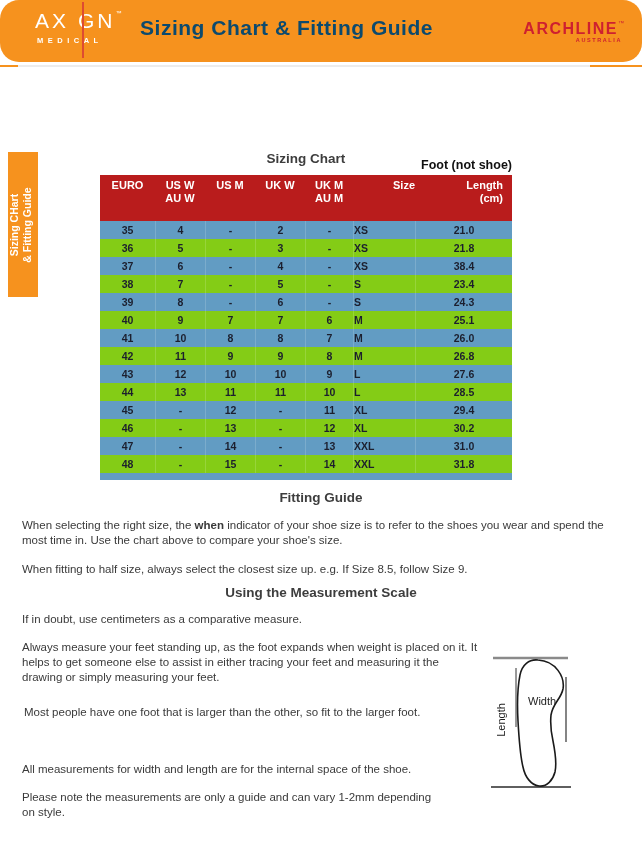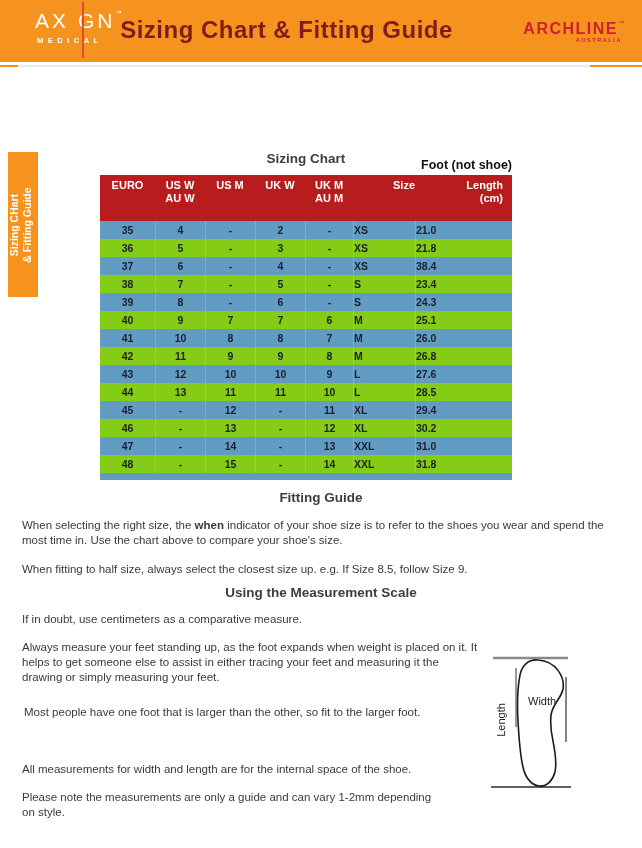--- a/index.html
+++ b/index.html
@@ -1,31 +1,31 @@
 <!DOCTYPE html>
 <html><head>
 <meta charset="utf-8">
 <style>
   * { margin:0; padding:0; box-sizing:border-box; }
   html,body { background:#ffffff; }
   body { font-family:"Liberation Sans", sans-serif; }
   .page { position:relative; width:642px; height:848px; background:#ffffff; overflow:hidden; }
 
   
-  .banner { position:absolute; left:0; top:0; width:642px; height:62px; background:#F6921E; }
+  .banner { position:absolute; left:0; top:0; width:642px; height:62px; background:#F6921E;border-radius:19px; }
   .banner-rule { position:absolute; left:0; top:65px; width:642px; height:2px;
     background:linear-gradient(to right,#F6921E 0 18px,#ECECEC 18px 590px,#F6921E 590px 100%); }
   .axign { position:absolute; left:35px; top:9px; width:95px; color:#ffffff; }
   .axign-word { font-size:21px; letter-spacing:3px; font-weight:400; display:flex; }
   .axign-gap { display:inline-block; width:9px; }
   .axign-tm { font-size:6px; vertical-align:top; position:relative; top:1px; }
   .axign-sub { font-size:7.5px; font-weight:bold; letter-spacing:4.5px; margin-top:3px; padding-left:2px; }
   .axign-line { position:absolute; left:47px; top:-7px; width:2px; height:56px; background:#DE4B31; }
   .banner-title { position:absolute; left:0; top:16px; width:573px; text-align:center;
-    color:#7f1d1d; font-weight:bold; font-size:24px; letter-spacing:0.5px; }
+    color:#0c4a6e; font-weight:bold; font-size:21px; letter-spacing:0.5px; }
   .archline { position:absolute; right:18px; top:20px; text-align:right; color:#CE2030; }
   .archline-word { font-size:16px; font-weight:bold; letter-spacing:1.5px;text-align:center; }
   .archline-tm { font-size:6px; vertical-align:top; }
   .archline-sub { font-size:5.5px; font-weight:bold; letter-spacing:1.6px; margin-top:-1px; margin-right:2px; }
 
   
   .side-tab { position:absolute; left:8px; top:152px; width:30px; height:145px; background:#F6921E; }
   .side-tab-text { position:absolute; left:50%; top:50%; width:145px; height:30px;
     transform:translate(-50%,-50%) rotate(-90deg); text-align:center;
     color:#ffffff; font-weight:bold; font-size:10.5px; line-height:13px; }
@@ -43,21 +43,21 @@
   .thcell.a-l { text-align:right; padding-left:12px; }
   .thcell.a-r { text-align:right; padding-right:9px; }
   .trow { display:grid; grid-template-columns:55px 50px 50px 50px 48px 62px 97px;
     height:18px; align-items:center; }
   .row-steel { background:#629CC3; }
   .row-lav   { background:#84cc16; }
   .tcell { font-size:10.5px; font-weight:bold; color:#1c1f2e; text-align:center; line-height:18px;
     border-left:1px solid rgba(255,255,255,0.16); height:18px; }
   .tcell.col0 { border-left:none; }
   .tcell.a-l { text-align:left; }
-  .tcell.a-r { text-align:left; }
+  .tcell.a-r { text-align:center; }
   .tfoot-strip { height:7px; background:#629CC3; }
 
   
   .h-center { position:absolute; left:0; width:642px; text-align:center;
     color:#3d3d3d; font-weight:bold; font-size:13.5px; }
   .para { position:absolute; color:#3a3a3a; font-size:11.5px; line-height:15px; }
 
   
   .foot-diagram { position:absolute; left:488px; top:645px; }
   .foot-diagram text { font-family:"Liberation Sans", sans-serif; fill:#222222; }

